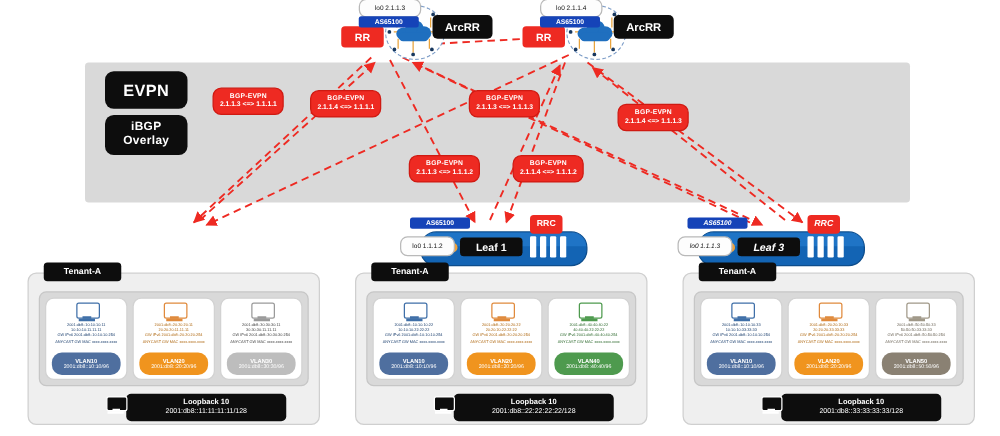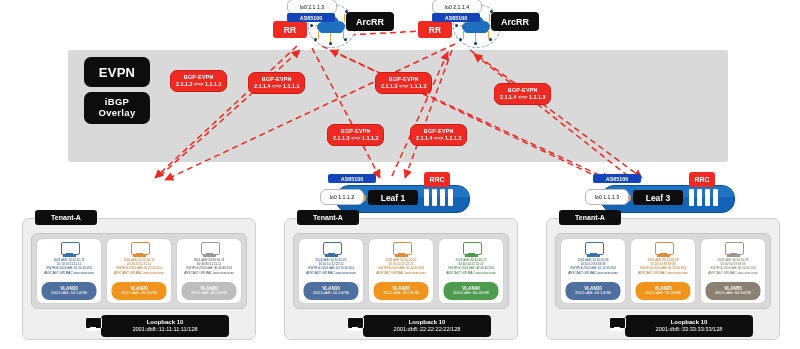--- a/index.html
+++ b/index.html
@@ -251,21 +251,21 @@
         <i></i>
         <i></i>
         <i></i>
         <i></i>
       </div>
     <div class="as-chip" style="left:8px;top:-6px;width:48px;height:9px;">AS65100</div>
     <div class="lo-chip" style="left:0px;top:9px;width:42px;height:14px;">lo0 1.1.1.2</div>
     <div class="rrc-chip" style="left:104px;top:-8px;">RRC</div>
   </div>
 
-  <div class="leaf" style="left:585px;top:180px;">
+  <div class="leaf" style="left:542px;top:180px;font-style:italic;">
     <div class="leaf-body"></div>
     <div class="leaf-knob"></div>
     <div class="leaf-name">Leaf 3</div>
     <div class="ports">
         <i></i>
         <i></i>
         <i></i>
         <i></i>
       </div>
     <div class="as-chip" style="left:8px;top:-6px;width:48px;height:9px;">AS65100</div>

